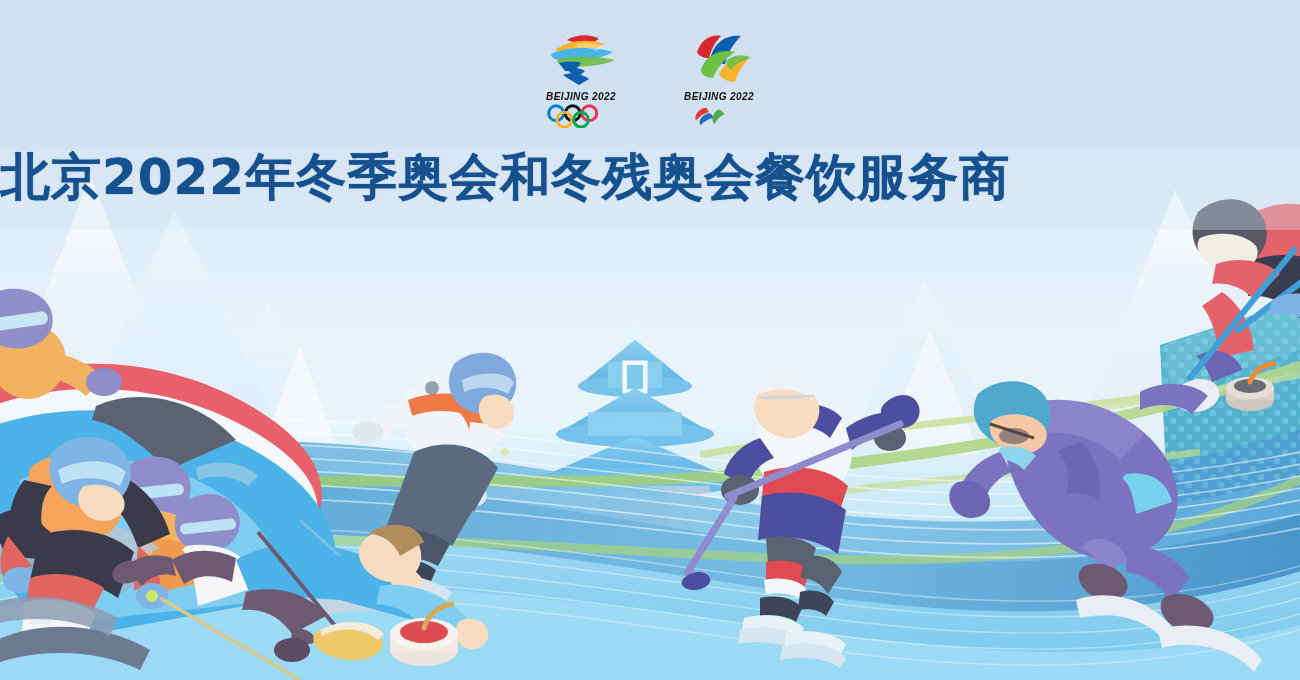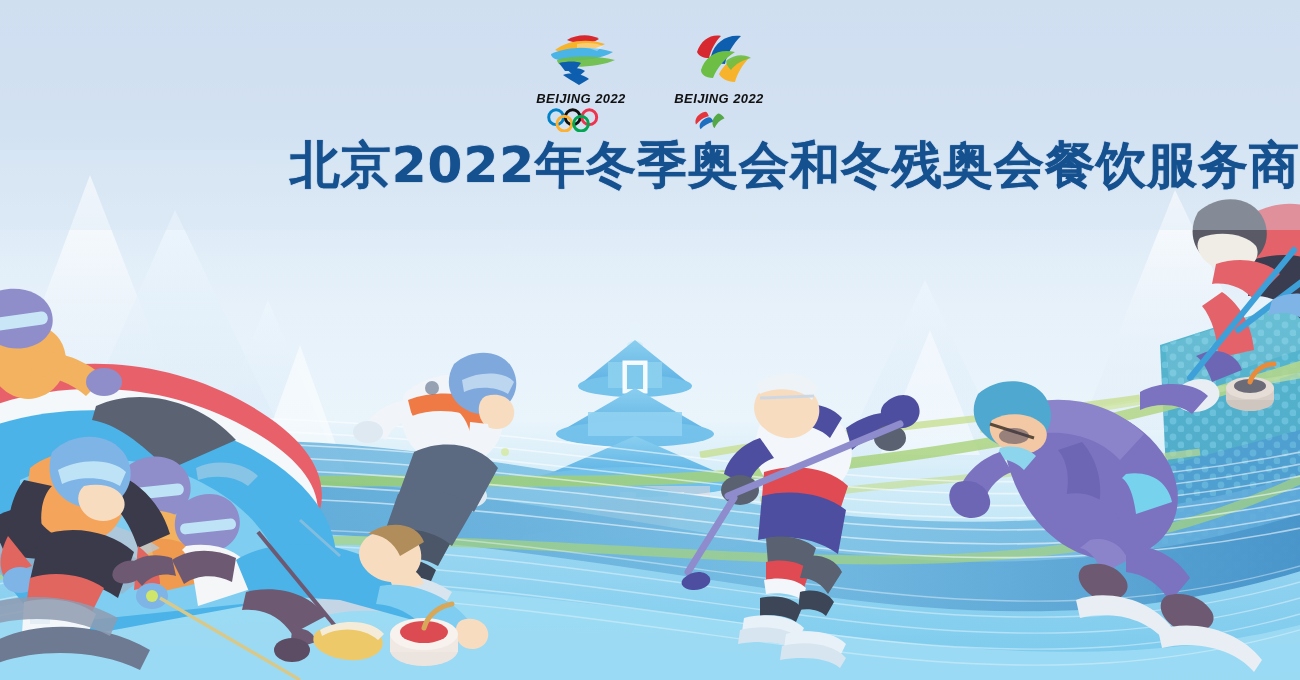--- a/index.html
+++ b/index.html
@@ -14,29 +14,29 @@
   svg.layer{width:1300px;height:680px;display:block;}
 
   
   #logo-row{
     position:absolute;left:0;right:0;top:30px;height:110px;
     display:flex;justify-content:center;align-items:flex-start;gap:42px;z-index:40;
   }
   .logo-block{width:96px;display:flex;flex-direction:column;align-items:center;}
   .logo-mark{width:96px;height:58px;}
   .logo-word{
-    font-weight:bold;font-style:italic;font-size:13px;letter-spacing:.4px;
+    font-weight:bold;font-style:italic;font-size:10px;letter-spacing:.4px;
     color:#111;margin-top:3px;white-space:nowrap;
   }
   .logo-sub{height:24px;margin-top:2px;}
 
   
   #title{
-    position:absolute;left:0;right:0;top:134px;z-index:45;
-    text-align:right;
+    position:absolute;left:0;right:0;top:146px;z-index:45;
+    text-align:left;
     font-family:"DejaVu Sans","Liberation Sans",sans-serif;
     font-weight:bold;
     font-size:50px;
     line-height:62px;
     letter-spacing:1px;
     color:#15508f;
     text-shadow:0 0 1px #15508f;
   }
 </style>
 </head>

